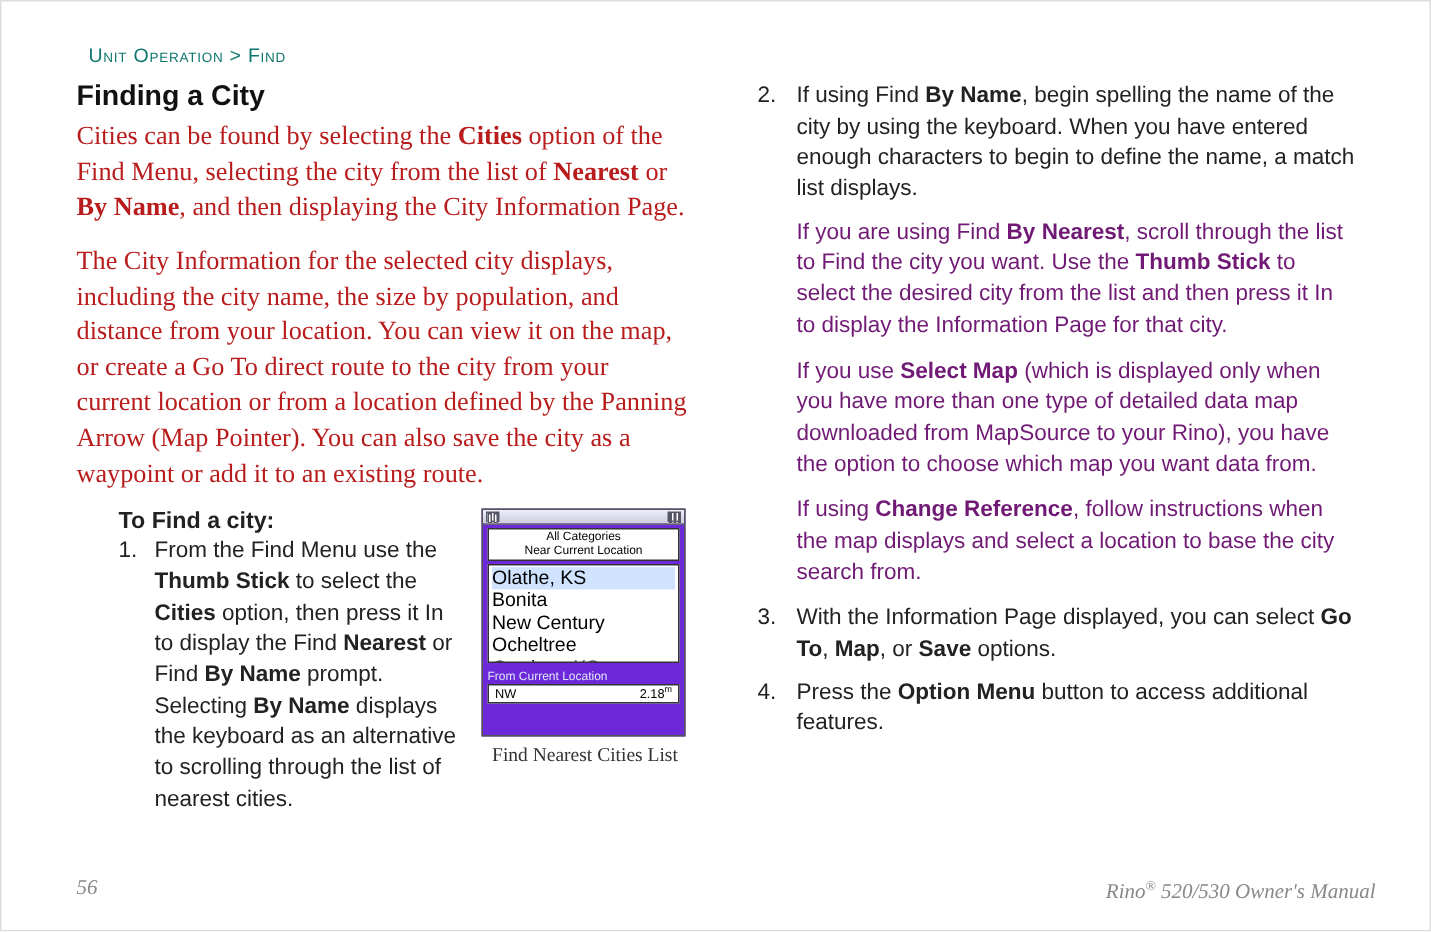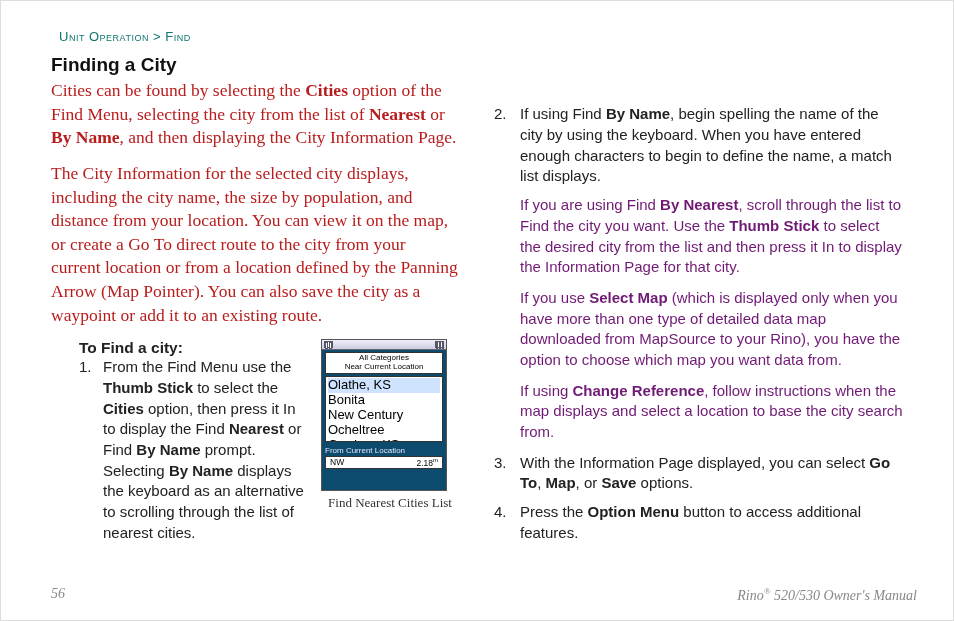--- a/index.html
+++ b/index.html
@@ -15,22 +15,21 @@
     font-family: Arial, sans-serif;
     font-variant: small-caps;
     font-size: 13px;
     color: #0f766e;
     letter-spacing: 0.5px;
     margin-bottom: 10px;
     margin-left: 8px;
   }
   .columns {
     display: flex;
-    gap: 29px;
-    align-items: flex-end;
+    gap: 40px;
   }
   .col { flex: 1 1 0; }
   .col-left { flex: 0 0 408px; }
   .col-right { flex: 1 1 auto; }
   h2.section-title {
     font-family: Arial, sans-serif;
     font-weight: bold;
     font-size: 19px;
     margin-bottom: 3px;
     color: #111;
@@ -90,23 +89,23 @@
     text-align: center;
   }
   .fig-caption {
     font-family: Liberation Serif, serif;
     font-size: 13px;
     color: #333;
     margin-top: 4px;
   }
   
   .device {
-    width: 126px;
+    width: 136px;
     height: 152px;
-    background: #0c4a6e;
+    background: #6d28d9;
     border: 1px solid #555;
     position: relative;
     font-family: Arial, sans-serif;
     font-size: 8px;
     color: #000;
     text-align: left;
   }
   .device .topbar {
     height: 10px;
     background: linear-gradient(#eef, #ccd);

